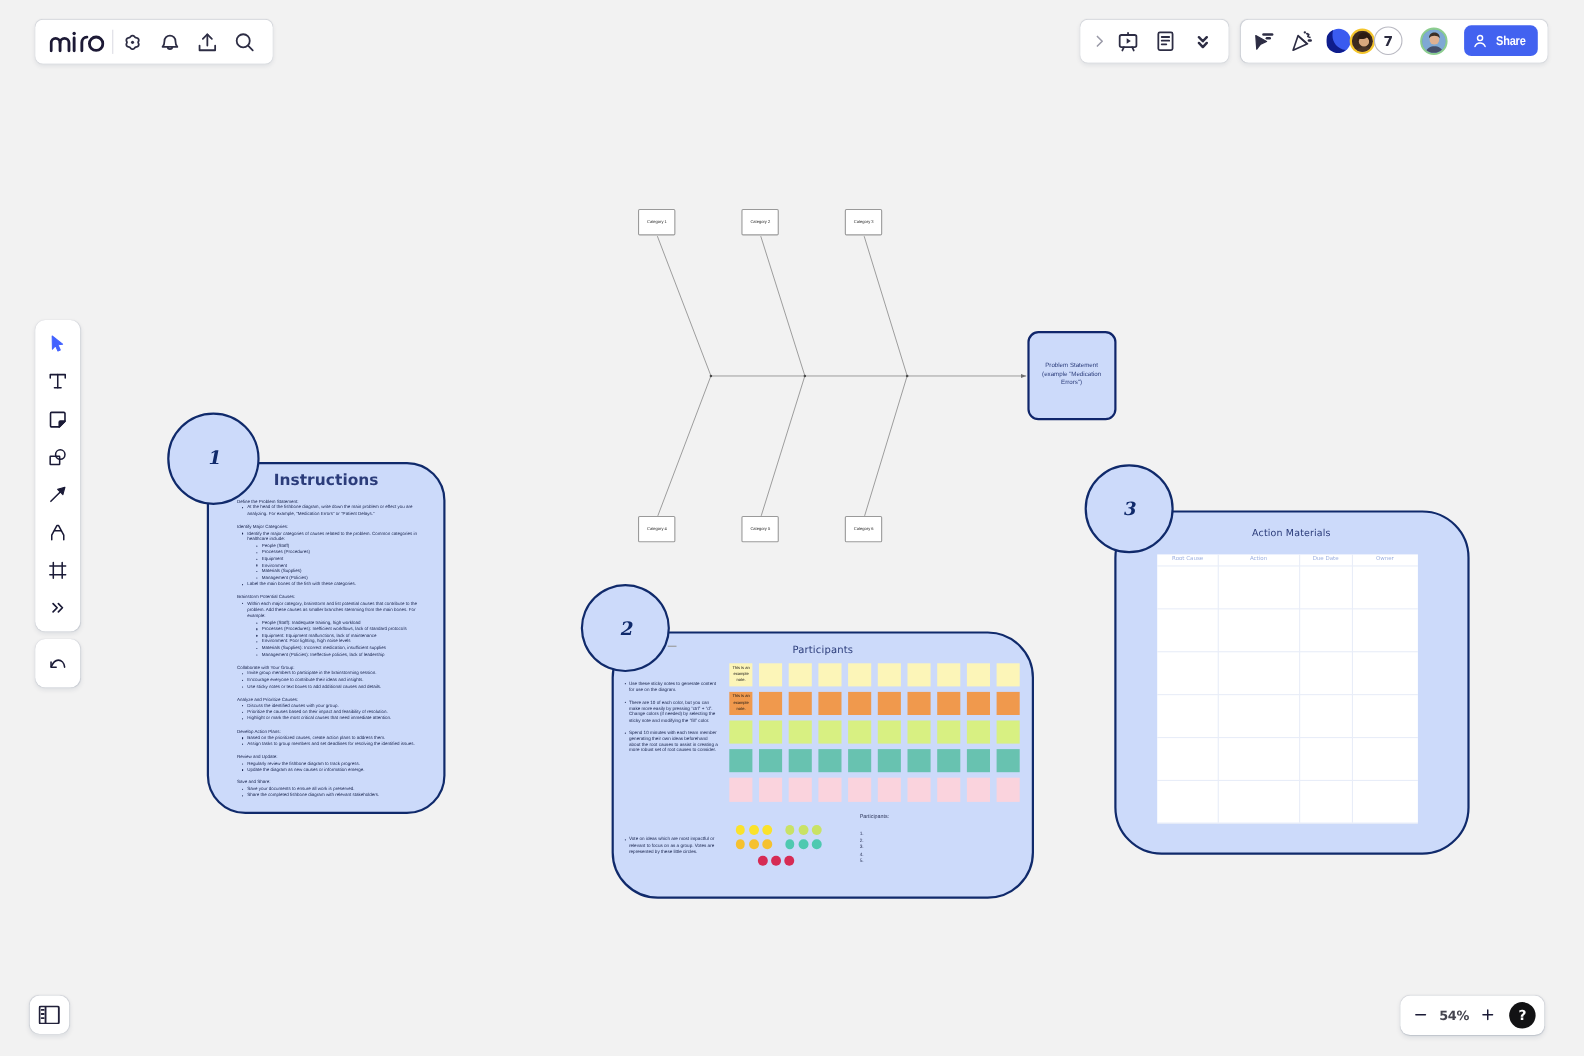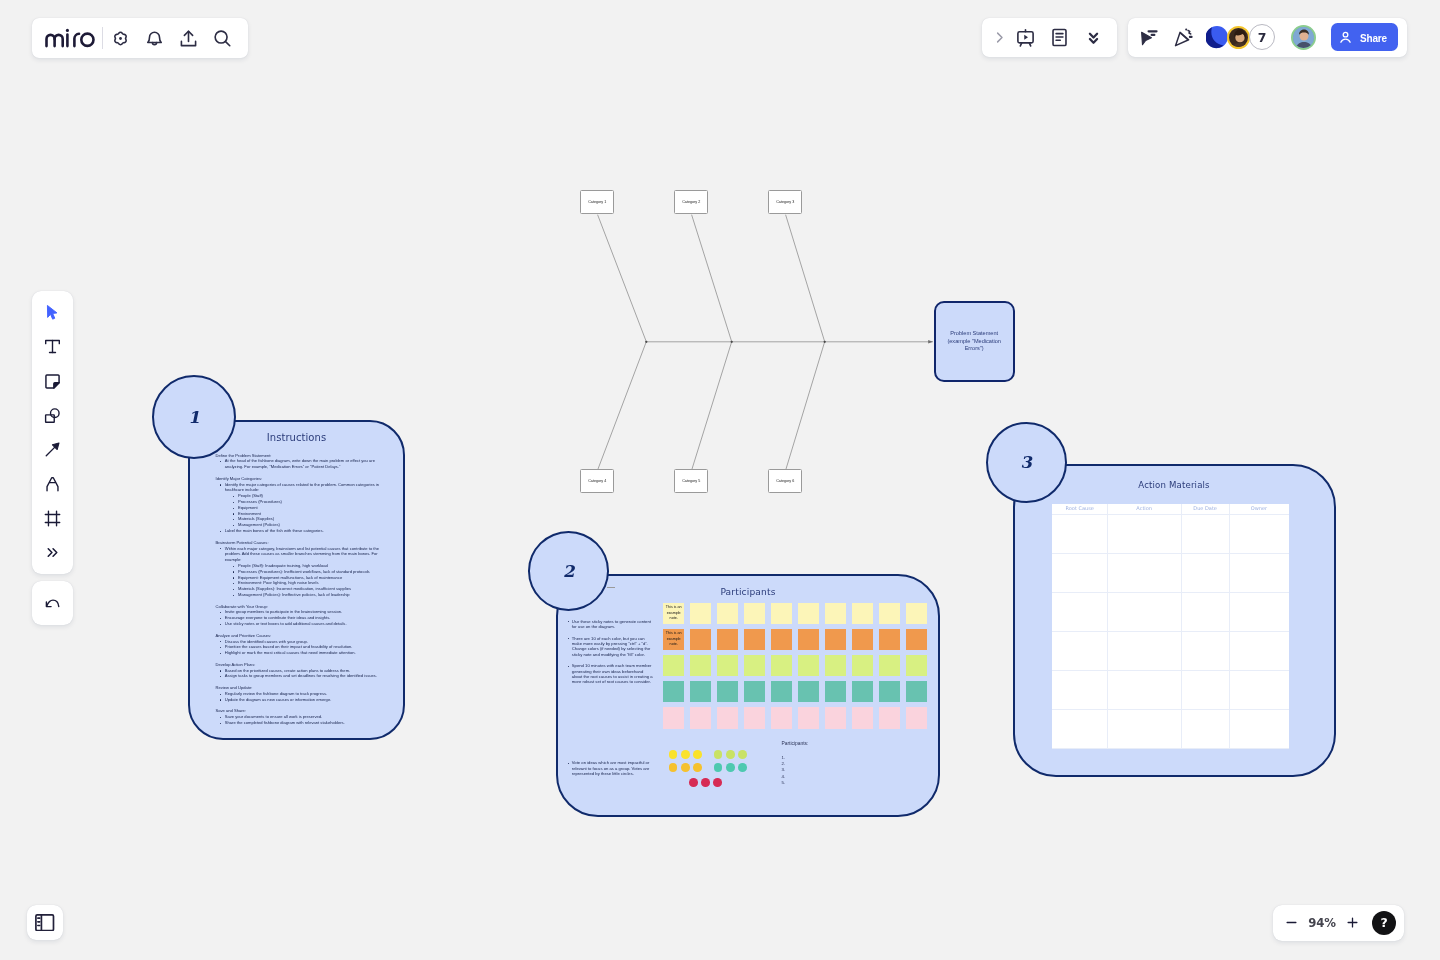--- a/index.html
+++ b/index.html
@@ -83,21 +83,21 @@
   
   .cat-box{width:33.8px;height:24.3px;background:#fff;border:0.75px solid #9a9a9a;border-radius:1.5px;
      display:flex;align-items:center;justify-content:center;box-sizing:border-box;}
   .cat-box span{font-size:3.7px;color:#1d1d1d;font-family:"Liberation Sans",sans-serif;}
   #problem-box{left:933.6px;top:301.1px;width:81.2px;height:80.8px;background:#ccdafa;border:2.5px solid #10266b;
      border-radius:10px;box-sizing:border-box;display:flex;align-items:center;justify-content:center;
      text-align:center;padding:0 6px;}
   #problem-box span{font-size:5.6px;line-height:7.7px;color:#2b3c7a;font-family:"Liberation Sans",sans-serif;}
 
   #instr-panel{left:188px;top:420.4px;width:216.8px;height:319.5px;border-radius:35px;box-sizing:border-box;}
-  #instr-title{left:188px;top:431.8px;width:217px;font-size:10px;line-height:11px;font-weight:400;letter-spacing:0.05px;}
+  #instr-title{left:188px;top:431.8px;width:217px;font-size:14px;line-height:11px;font-weight:700;letter-spacing:0.05px;}
   #instr-body{left:215.5px;top:452.5px;width:166.5px;}
   #instr-badge{left:152px;top:375px;width:84px;height:84px;font-size:17px;}
 
   #collab-panel{left:555.5px;top:573.5px;width:384px;height:243.5px;border-radius:42px;box-sizing:border-box;}
   #collab-title{left:556px;top:586.5px;width:384px;font-size:9.1px;line-height:11px;letter-spacing:0.15px;}
   #collab-bul-top{left:567.3px;top:618.5px;width:85.5px;}
   #collab-bul-bot{left:567.3px;top:760.3px;width:87px;}
   #sticky-grid{left:663px;top:603px;width:270px;height:140px;}
   #vote-dots{left:668.7px;top:750px;width:100px;height:44px;}
   #participants{left:781.5px;top:740px;width:70px;color:#2b3356;font-family:"Liberation Sans",sans-serif;}
@@ -523,20 +523,20 @@
     <path d="M2.9 4.3h2.0M2.9 8.1h2.0M2.9 11.9h2.0" stroke-width="1.7" stroke-linecap="round"></path>
   </svg>
 </div>
 
 <div class="abs chrome" id="zoombar">
   <div class="zb" title="Zoom out">
     <svg width="15" height="15" viewBox="0 0 24 24" fill="none" stroke="currentColor" stroke-width="2.1" stroke-linecap="round">
         <path d="M5 12h14"></path>
       </svg>
   </div>
-  <div class="zval">94%</div>
+  <div class="zval">54%</div>
   <div class="zb" title="Zoom in">
     <svg width="15" height="15" viewBox="0 0 24 24" fill="none" stroke="currentColor" stroke-width="2.1" stroke-linecap="round">
         <path d="M12 5v14M5 12h14"></path>
       </svg>
   </div>
   <div class="help">?</div>
 </div>
 
 </body></html>

